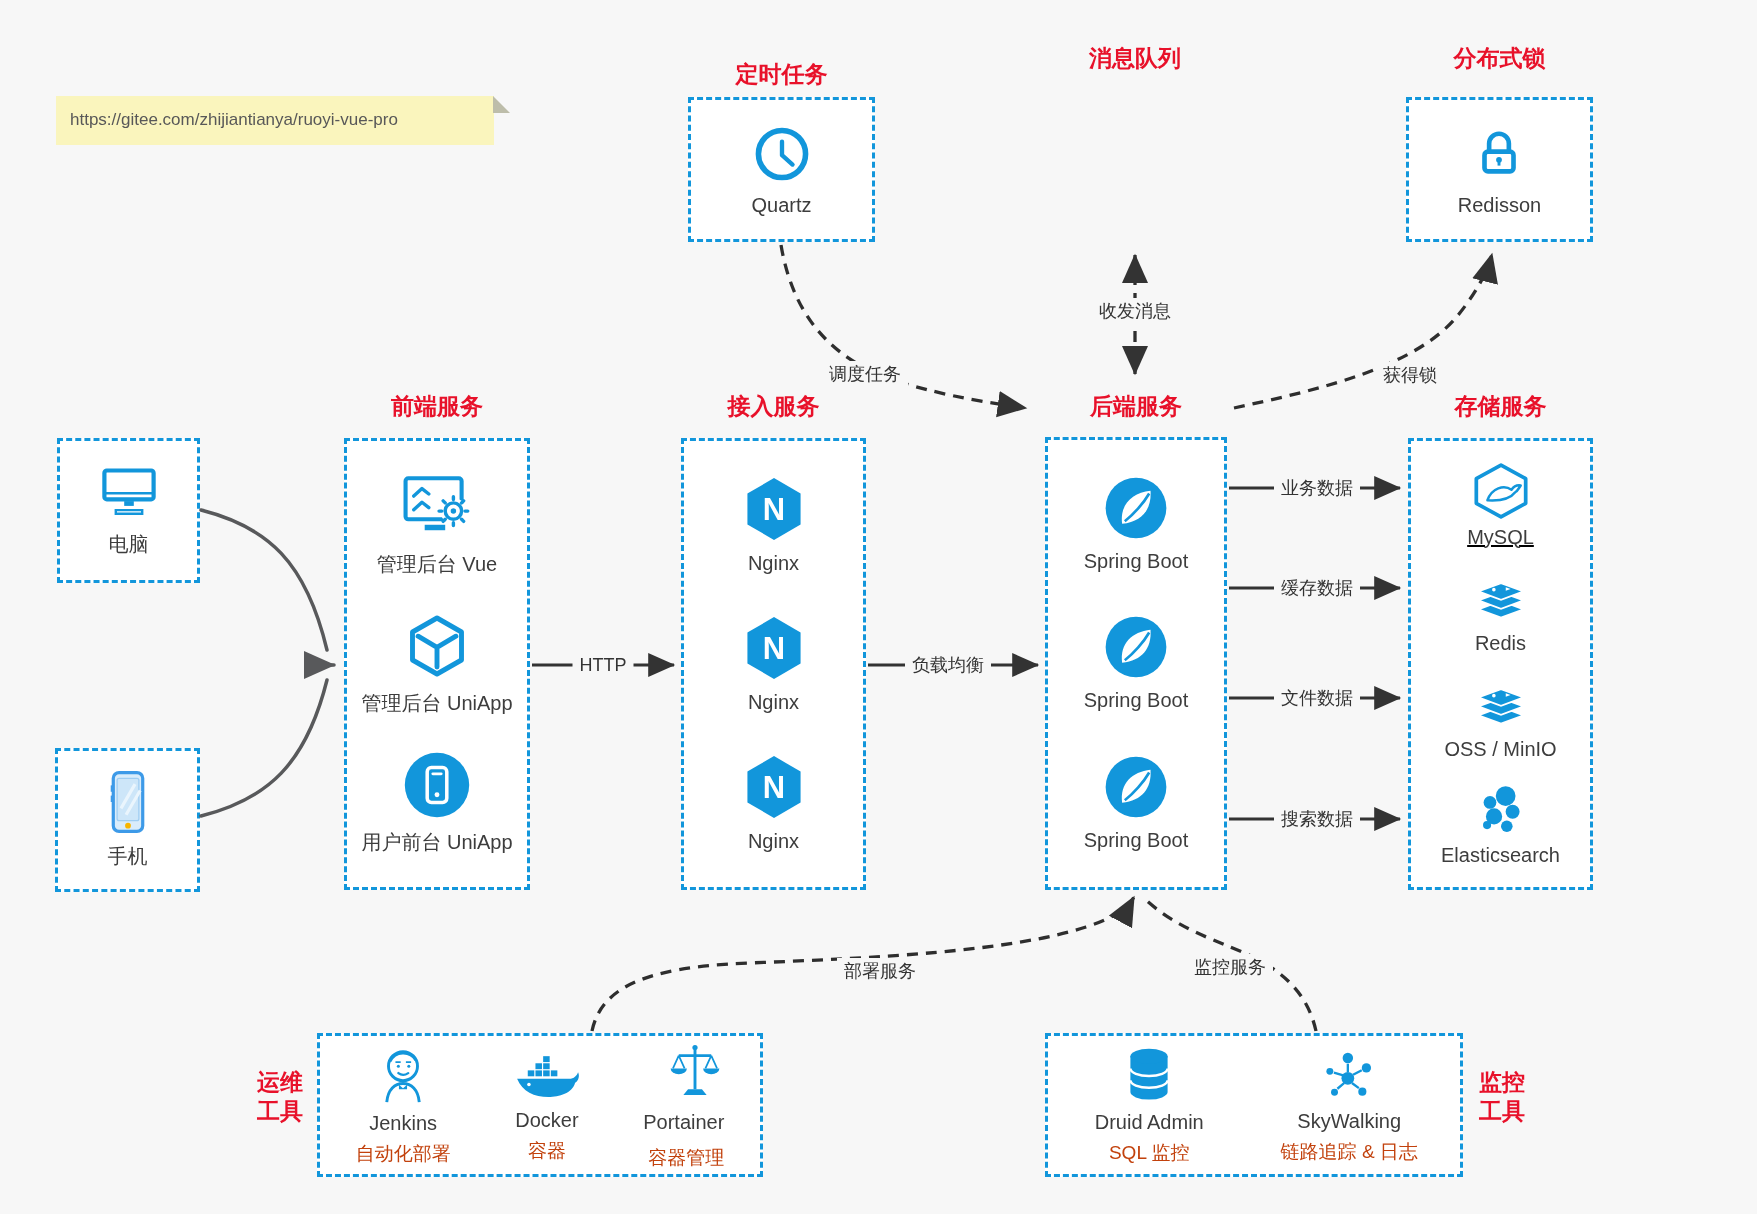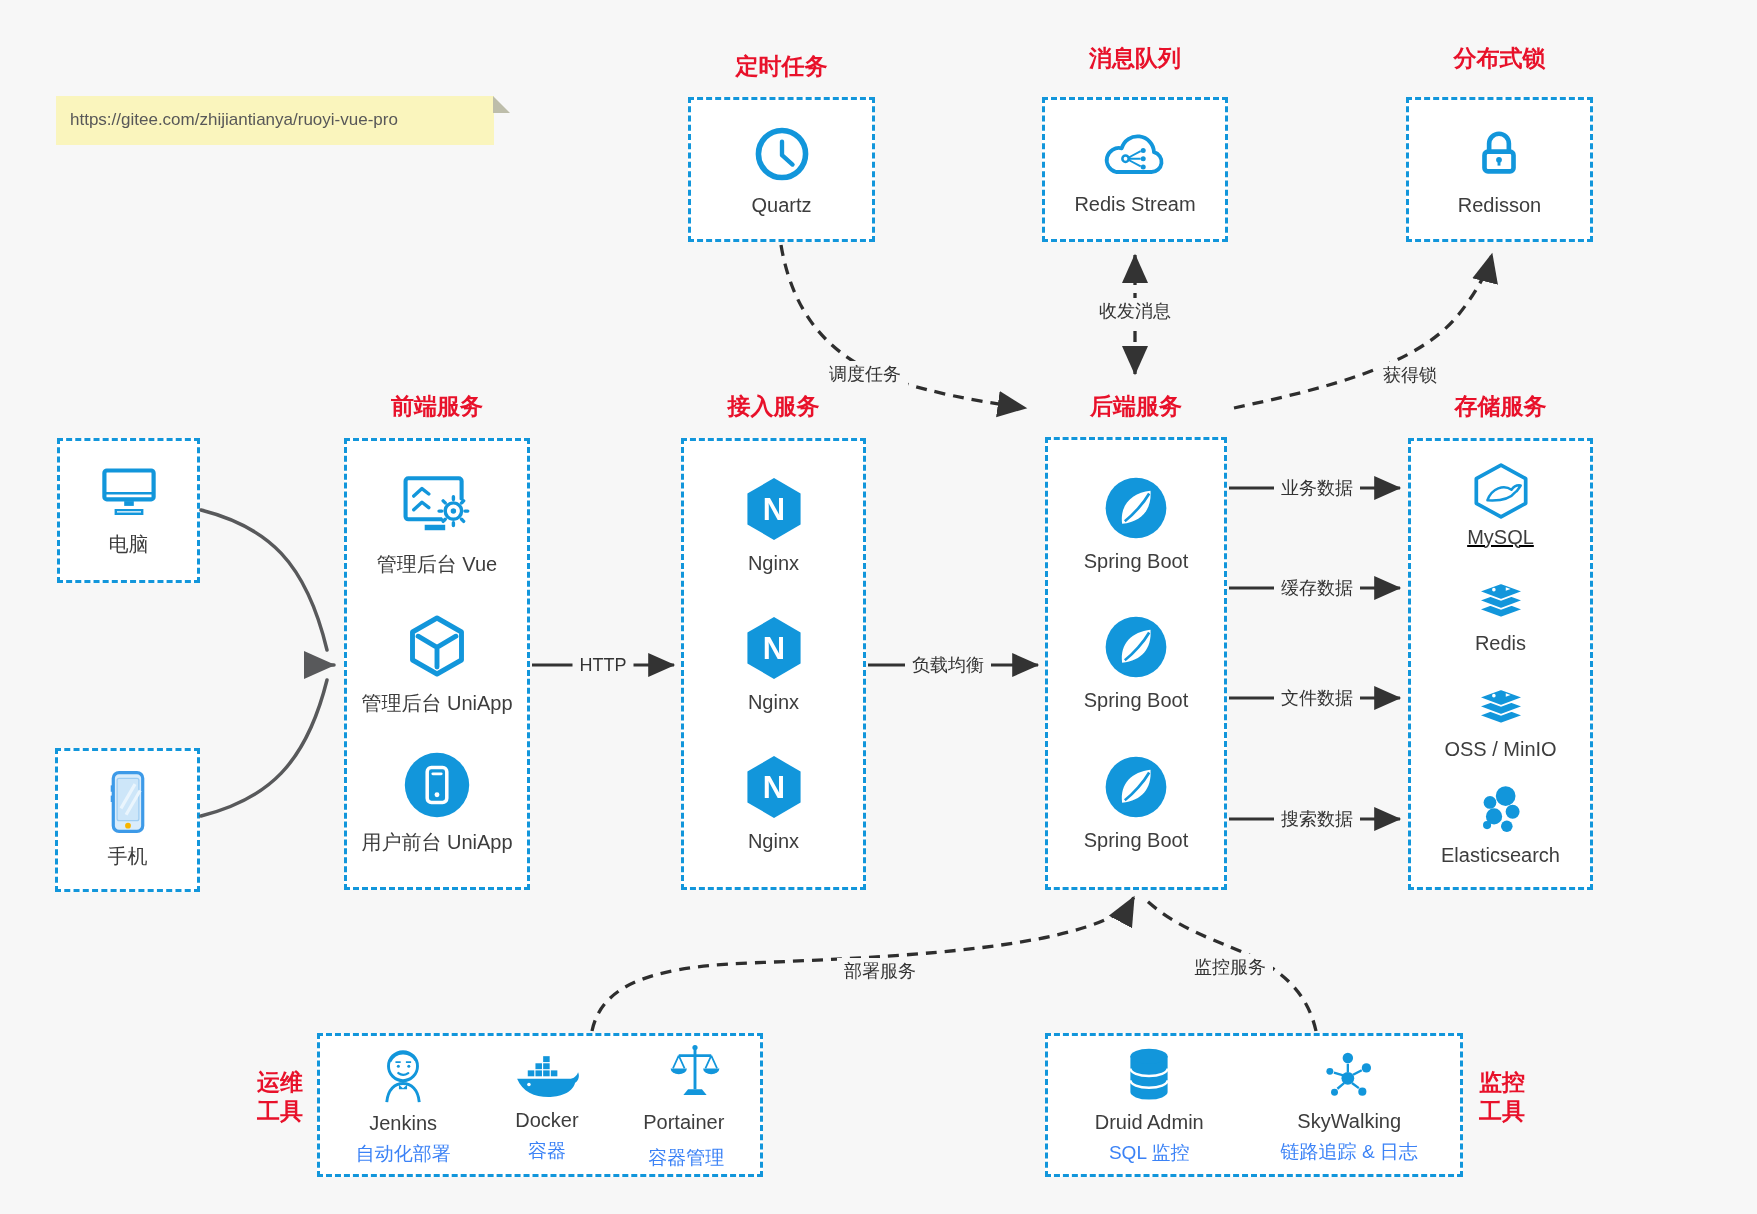--- a/index.html
+++ b/index.html
@@ -3,70 +3,55 @@
 <meta charset="utf-8">
 <style>
   html,body{margin:0;padding:0;background:#f7f7f7;}
   #canvas{position:relative;width:1757px;height:1214px;background:#f7f7f7;overflow:hidden;
           font-family:"Liberation Sans","DejaVu Sans",sans-serif;}
   .box{position:absolute;background:#ffffff;border:3px dashed #1296db;box-sizing:border-box;z-index:1;}
   .red-title{position:absolute;color:#e8112a;font-weight:bold;font-size:23px;text-align:center;z-index:2;line-height:1.25;}
   .vcol{display:flex;flex-direction:column;align-items:center;justify-content:space-around;padding:14px 0;height:100%;box-sizing:border-box;}
   .item{display:flex;flex-direction:column;align-items:center;gap:9px;}
   .node-label{font-size:20px;color:#3d3d3d;white-space:nowrap;}
-  .sub-label{font-size:19px;color:#3b82f6;white-space:nowrap;margin-top:2px;}
+  .sub-label{font-size:19px;color:#c2410c;white-space:nowrap;margin-top:2px;}
   .hrow{display:flex;flex-direction:row;align-items:center;justify-content:space-around;height:100%;box-sizing:border-box;padding:10px 6px;}
   .edge-label{position:absolute;transform:translate(-50%,-50%);background:#f7f7f7;padding:1px 7px;
               font-size:18px;color:#333;white-space:nowrap;z-index:6;}
   #wires{position:absolute;left:0;top:0;z-index:5;pointer-events:none;}
   .note{position:absolute;left:56px;top:96px;width:410px;background:#faf5bd;color:#585858;
         font-size:17px;line-height:1.7;padding:10px 14px;z-index:2;}
   .note .fold{position:absolute;right:-16px;top:0;width:0;height:0;
               border-bottom:17px solid #bdbdaa;border-right:17px solid transparent;}
   .ic{display:block;}
 </style>
 </head>
 <body>
 
 <div id="canvas">
 
   <div class="note">
     <div>https://gitee.com/zhijiantianya/ruoyi-vue-pro</div>
     <div class="fold"></div>
   </div>
 
-  <div class="red-title" style="left:688px;top:52px;width:187px;">定时任务</div>
+  <div class="red-title" style="left:688px;top:60px;width:187px;">定时任务</div>
   <div class="box" style="left:688px;top:97px;width:187px;height:145px;">
     <div class="vcol">
         <div class="item">
       <svg class="ic" width="62" height="62" viewBox="0 0 100 100">
         <circle cx="50" cy="50" r="38" fill="none" stroke="#1296db" stroke-width="9"></circle>
         <path d="M50,30 V52 L67,67" fill="none" stroke="#1296db" stroke-width="7" stroke-linecap="round" stroke-linejoin="round"></path>
       </svg>
       <div class="node-label">Quartz</div>
     </div>
       </div>
   </div>
 
   <div class="red-title" style="left:1042px;top:44px;width:186px;">消息队列</div>
-  <div class="box" style="left:1042px;top:97px;width:186px;height:145px;">
-    <div class="vcol">
-        <div class="item">
-      <svg class="ic" width="76" height="60" viewBox="0 0 120 95">
-        <path d="M30,76 h56 a16,16 0 0 0 4,-31.5 a26,26 0 0 0 -51,-6 a17,17 0 0 0 -9,37.5 z" fill="none" stroke="#1296db" stroke-width="6" stroke-linejoin="round"></path>
-        <circle cx="45" cy="55" r="5" fill="none" stroke="#1296db" stroke-width="4"></circle>
-        <circle cx="73" cy="42" r="4" fill="#1296db"></circle>
-        <circle cx="73" cy="55" r="4" fill="#1296db"></circle>
-        <circle cx="73" cy="68" r="4" fill="#1296db"></circle>
-        <path d="M50,53 L69,43 M50,55 H69 M50,57 L69,67" stroke="#1296db" stroke-width="3" fill="none"></path>
-      </svg>
-      <div class="node-label">Redis Stream</div>
-    </div>
-      </div>
-  </div>
 
   <div class="red-title" style="left:1406px;top:44px;width:187px;">分布式锁</div>
   <div class="box" style="left:1406px;top:97px;width:187px;height:145px;">
     <div class="vcol">
         <div class="item">
       <svg class="ic" width="58" height="62" viewBox="0 0 100 100">
         <path d="M33,46 V32 a17,17 0 0 1 34,0 V46" fill="none" stroke="#1296db" stroke-width="8"></path>
         <rect x="25" y="46" width="50" height="34" rx="6" fill="none" stroke="#1296db" stroke-width="8"></rect>
         <circle cx="50" cy="60" r="5" fill="#1296db"></circle>
             <path d="M50,63 V70" stroke="#1296db" stroke-width="5"></path>

